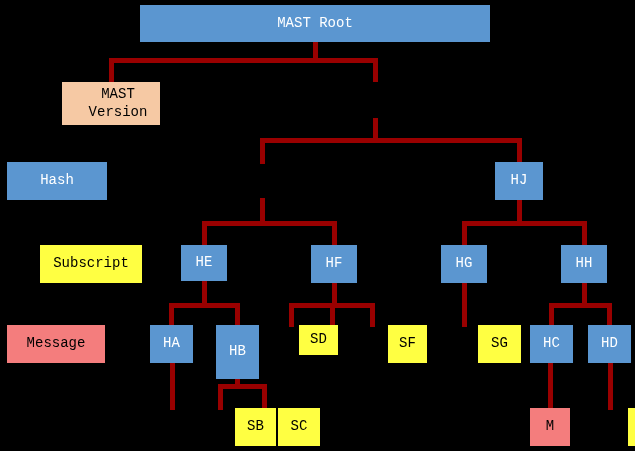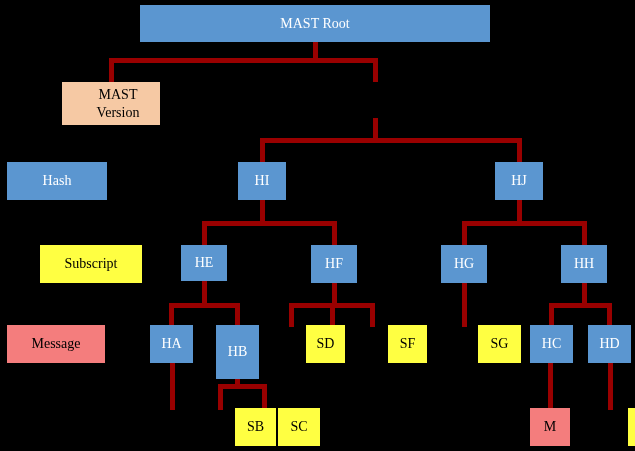--- a/index.html
+++ b/index.html
@@ -5,21 +5,21 @@
   html, body {
     margin: 0;
     padding: 0;
     background: #000;
   }
   #canvas {
     position: relative;
     width: 635px;
     height: 451px;
     background: var(--background, #000);
-    font-family: Liberation Serif, serif;
+    font-family: Liberation Mono, monospace;
     overflow: hidden;
   }
   .node {
     position: absolute;
     display: flex;
     align-items: center;
     justify-content: center;
     text-align: center;
     font-size: 14px;
     line-height: 1.25;
@@ -81,31 +81,30 @@
   <div class="line" style="left:608px;top:361px;width:5px;height:49px"></div>
 
   <div class="node hash" style="left:140px;top:5px;width:350px;height:37px">MAST Root</div>
 
   <div class="node version" style="left:62px;top:82px;width:98px;height:43px">MAST Version</div>
 
   <div class="node hash" style="left:7px;top:162px;width:100px;height:38px">Hash</div>
   <div class="node subscript" style="left:5px;top:245px;width:102px;height:38px">Subscript</div>
   <div class="node message" style="left:7px;top:325px;width:98px;height:38px">Message</div>
 
-  <div class="node hash" style="left:238px;top:162px;width:48px;height:38px">HI</div>
   <div class="node hash" style="left:495px;top:162px;width:48px;height:38px">HJ</div>
 
   <div class="node hash" style="left:181px;top:245px;width:46px;height:36px">HE</div>
   <div class="node hash" style="left:311px;top:245px;width:46px;height:38px">HF</div>
   <div class="node hash" style="left:441px;top:245px;width:46px;height:38px">HG</div>
   <div class="node hash" style="left:561px;top:245px;width:46px;height:38px">HH</div>
 
   <div class="node hash" style="left:150px;top:325px;width:43px;height:38px">HA</div>
   <div class="node hash" style="left:216px;top:325px;width:43px;height:54px">HB</div>
-  <div class="node subscript" style="left:271px;top:325px;width:39px;height:38px">SD</div>
+  <div class="node subscript" style="left:264px;top:325px;width:39px;height:30px">SD</div>
   <div class="node subscript" style="left:353px;top:325px;width:39px;height:38px">SF</div>
   <div class="node subscript" style="left:443px;top:325px;width:43px;height:38px">SG</div>
   <div class="node hash" style="left:530px;top:325px;width:43px;height:38px">HC</div>
   <div class="node hash" style="left:588px;top:325px;width:43px;height:38px">HD</div>
 
   <div class="node subscript" style="left:200px;top:408px;width:41px;height:38px">SB</div>
   <div class="node subscript" style="left:243px;top:408px;width:42px;height:38px">SC</div>
   <div class="node message" style="left:530px;top:408px;width:40px;height:38px">M</div>
   <div class="node subscript" style="left:593px;top:408px;width:42px;height:38px">SH</div>
 

